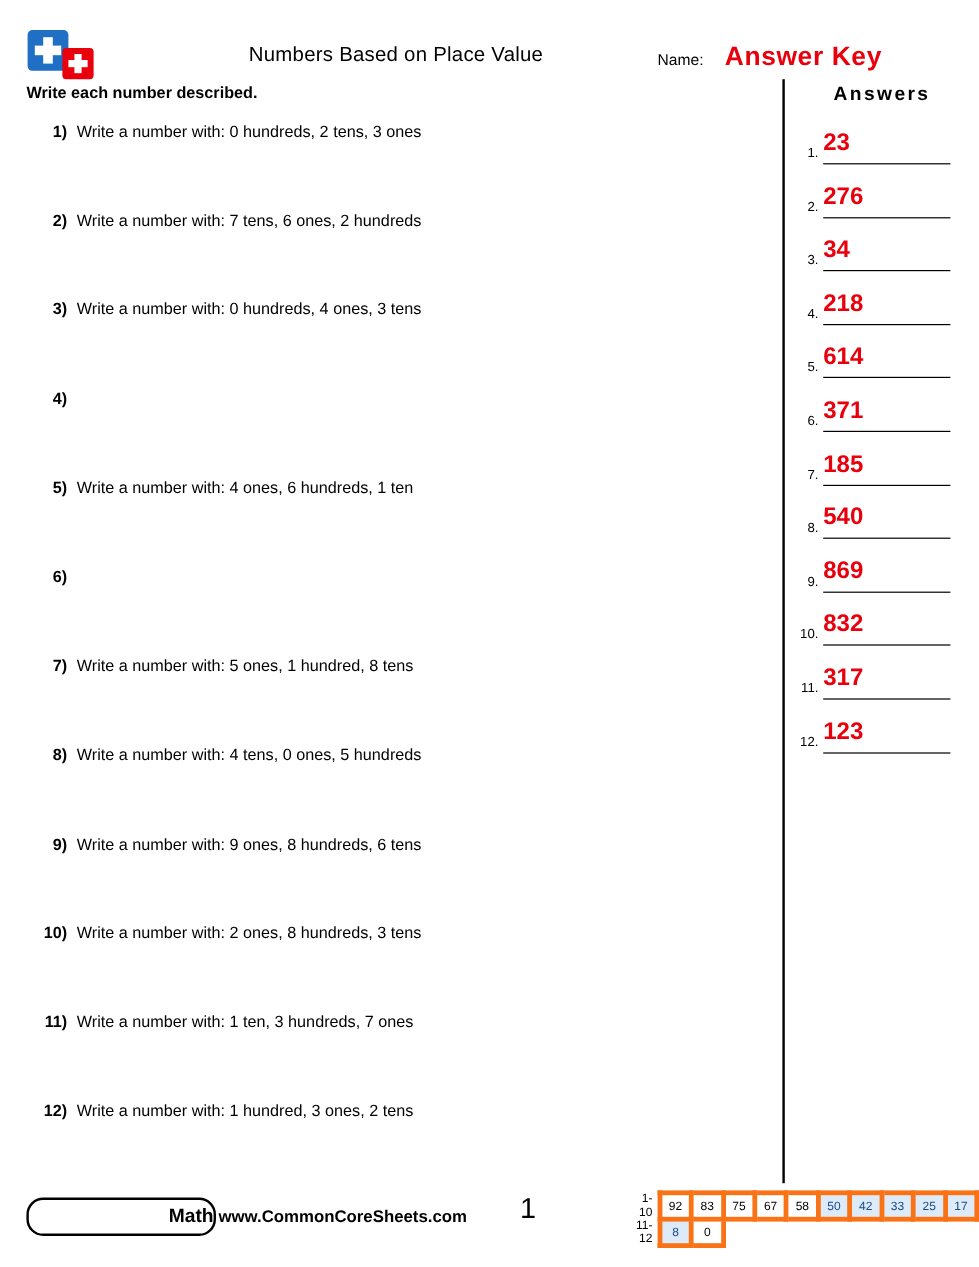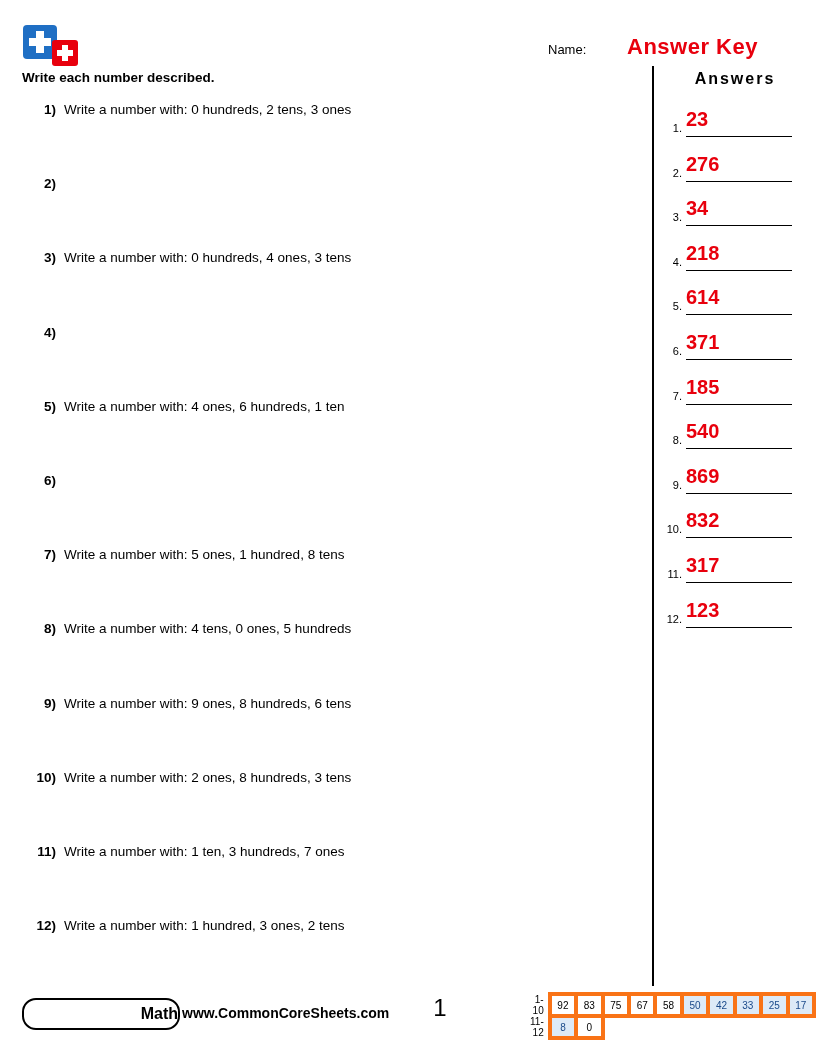--- a/index.html
+++ b/index.html
@@ -48,21 +48,21 @@
     letter-spacing: 0.2px;
   }
   .name-label {
     position: absolute;
     left: 548px;
     top: 20px;
     font-size: 13px;
   }
   .answer-key {
     position: absolute;
-    left: 627px;
+    left: 604px;
     top: 12px;
     font-size: 22px;
     font-weight: bold;
     color: #e8000d;
     letter-spacing: 0.5px;
   }
 
   
   .instruction {
     position: absolute;
@@ -239,35 +239,37 @@
     <div class="logo">
       <svg width="62" height="44" viewBox="0 0 62 44" xmlns="http://www.w3.org/2000/svg">
         <rect x="1" y="1" width="34" height="34" rx="4" fill="#1f6fc4"></rect>
         <rect x="14" y="7" width="8" height="22" fill="#ffffff"></rect>
         <rect x="7" y="14" width="22" height="8" fill="#ffffff"></rect>
         <rect x="30" y="16" width="26" height="26" rx="3" fill="#e8000d"></rect>
         <rect x="40" y="21" width="6" height="16" fill="#ffffff"></rect>
         <rect x="35" y="26" width="16" height="6" fill="#ffffff"></rect>
       </svg>
     </div>
+    <div class="worksheet-title">Numbers Based on Place Value</div>
     <div class="name-label">Name:</div>
     <div class="answer-key">Answer Key</div>
   </div>
 
   <div class="instruction">Write each number described.</div>
 
   <div class="divider"></div>
 
   <div class="questions">
     <div class="q-row">
       <div class="q-num">1)</div>
       <div class="q-text">Write a number with: 0 hundreds, 2 tens, 3 ones</div>
     </div>
     <div class="q-row">
       <div class="q-num">2)</div>
+      <div class="q-text">Write a number with: 7 tens, 6 ones, 2 hundreds</div>
     </div>
     <div class="q-row">
       <div class="q-num">3)</div>
       <div class="q-text">Write a number with: 0 hundreds, 4 ones, 3 tens</div>
     </div>
     <div class="q-row">
       <div class="q-num">4)</div>
     </div>
     <div class="q-row">
       <div class="q-num">5)</div>

